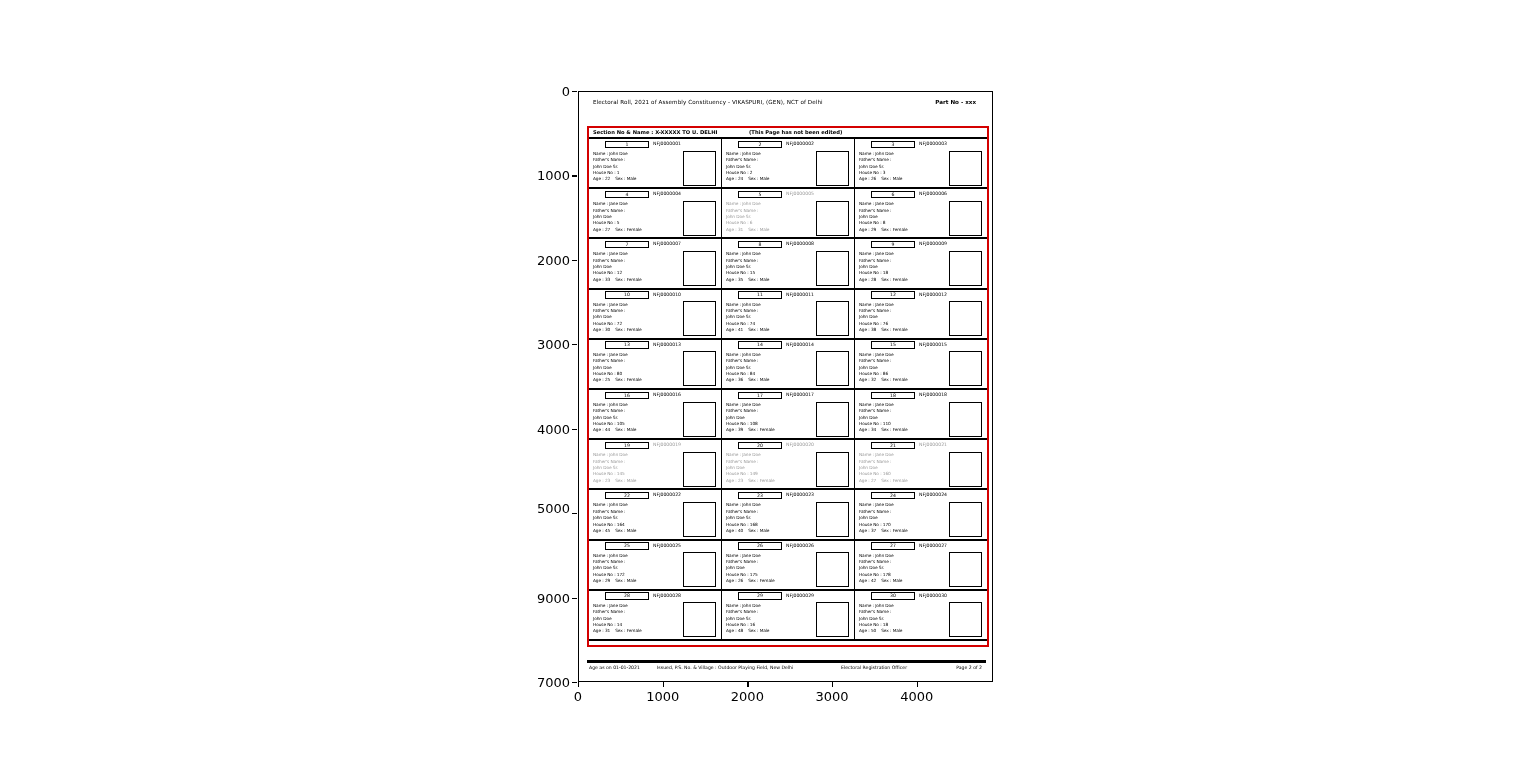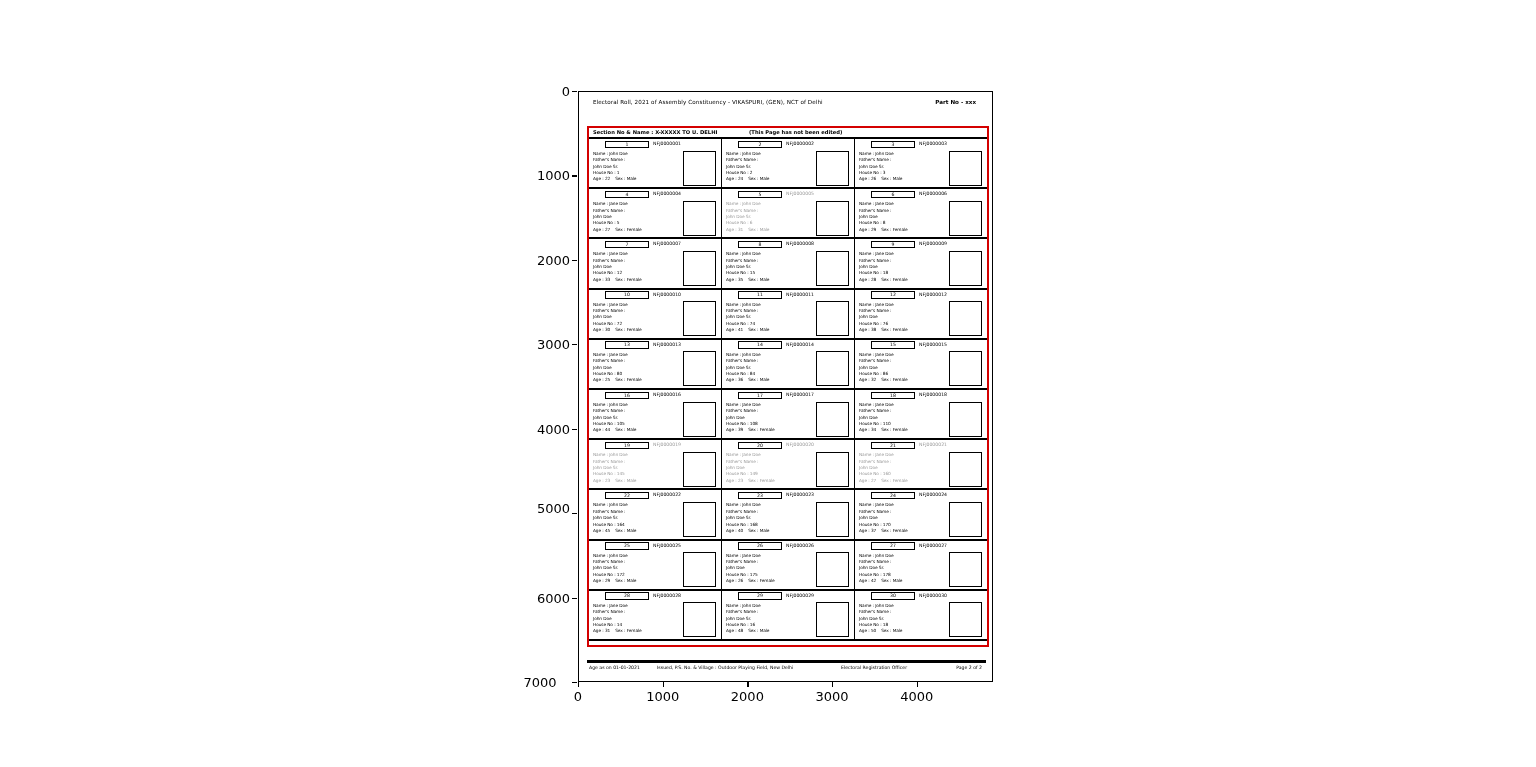--- a/index.html
+++ b/index.html
@@ -55,23 +55,23 @@
       <div class="ytick" style="top: 175.429px; right: 966px;">1000</div>
       <div class="ytickmark" style="top: 175.429px; left: 572px;"></div>
       <div class="ytick" style="top: 259.857px; right: 966px;">2000</div>
       <div class="ytickmark" style="top: 259.857px; left: 572px;"></div>
       <div class="ytick" style="top: 344.286px; right: 966px;">3000</div>
       <div class="ytickmark" style="top: 344.286px; left: 572px;"></div>
       <div class="ytick" style="top: 428.714px; right: 966px;">4000</div>
       <div class="ytickmark" style="top: 428.714px; left: 572px;"></div>
       <div class="ytick" style="top: 508px; right: 966px;">5000</div>
       <div class="ytickmark" style="top: 513.143px; left: 572px;"></div>
-      <div class="ytick" style="top: 597.571px; right: 966px;">6000</div>
+      <div class="ytick" style="top: 597.571px; right: 966px;">9000</div>
       <div class="ytickmark" style="top: 597.571px; left: 572px;"></div>
-      <div class="ytick" style="top: 682px; right: 966px; text-align: center;">7000</div>
+      <div class="ytick" style="top: 682px; right: 966px;">7000</div>
       <div class="ytickmark" style="top: 682px; left: 572px;"></div>
     </div>
   <div id="xticks">
       <div class="xtick" style="left: 578px;">0</div>
       <div class="xtickmark" style="left: 578px;"></div>
       <div class="xtick" style="left: 662.694px;">1000</div>
       <div class="xtickmark" style="left: 662.694px;"></div>
       <div class="xtick" style="left: 747.388px;">2000</div>
       <div class="xtickmark" style="left: 747.388px;"></div>
       <div class="xtick" style="left: 832.082px;">3000</div>

